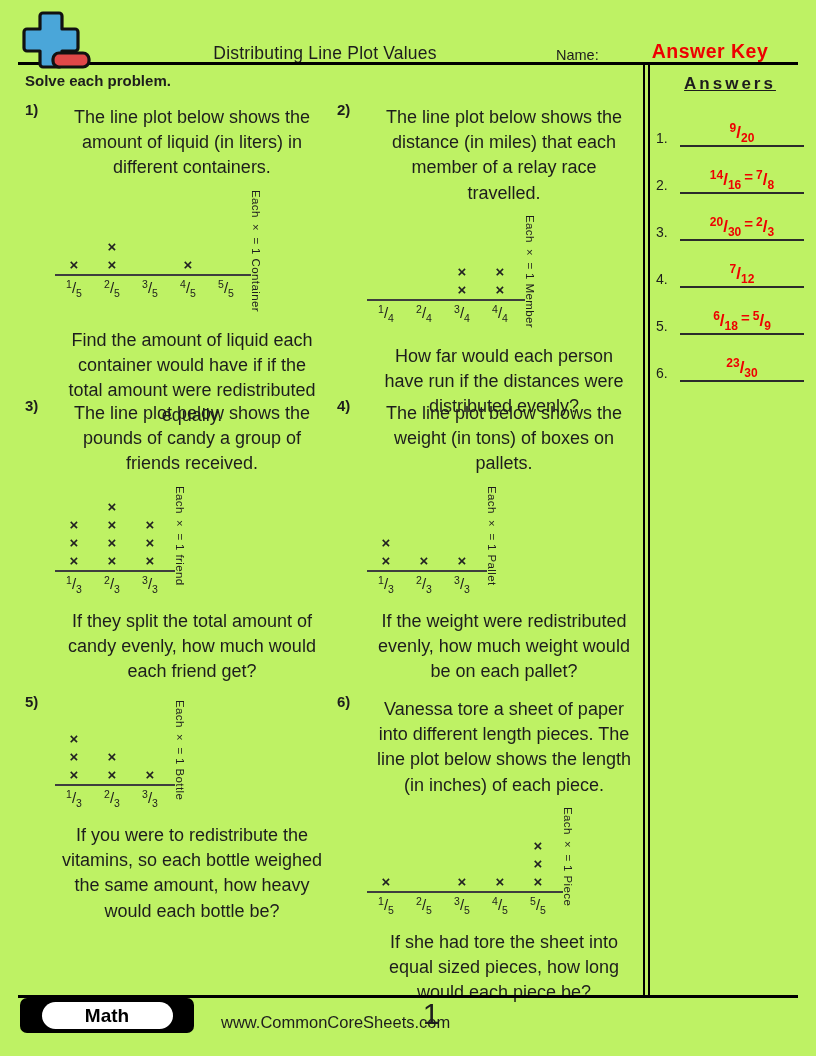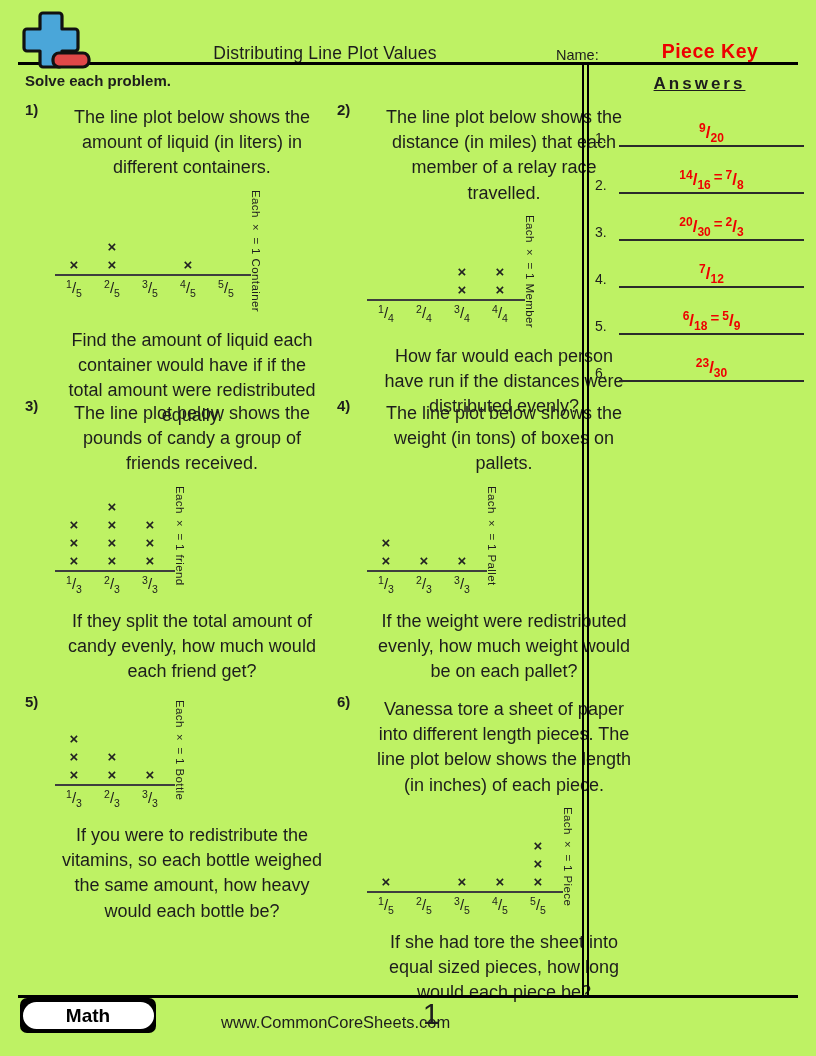--- a/index.html
+++ b/index.html
@@ -13,21 +13,21 @@
   
   header { position:absolute; top:0; left:0; right:0; height:65px; }
   .logo { position:absolute; left:13px; top:8px; z-index:3; }
   .htitle { position:absolute; left:0; top:43px; width:650px; text-align:center; font-size:17.5px; letter-spacing:0.2px; }
   .hname  { position:absolute; left:556px; top:47px; font-size:14.5px; }
   .hkey   { position:absolute; left:615px; top:40px; width:190px; text-align:center; font-size:19.5px; font-weight:bold; color:#ee0000; letter-spacing:0.5px; }
   .header-rule { position:absolute; top:62px; left:18px; right:18px; height:3px; background:#000; z-index:1; }
 
   
   .content { position:absolute; top:65px; left:0; right:0; height:930px; display:flex; }
-  .main { width:582px; padding-left:25px; }
+  .main { width:643px; padding-left:25px; }
   .instruction { font-weight:bold; font-size:15px; padding-top:7px; }
   .problems { display:grid; grid-template-columns:312px 312px; grid-auto-rows:296px; margin-top:10px; }
   .problem { display:flex; overflow:visible; }
   .pnum { font-weight:bold; font-size:15px; width:30px; flex:none; line-height:1.4; }
   .pbody { flex:1; padding-right:8px; }
   .ptext, .pquestion { margin:6px; font-size:18px; line-height:1.4;text-align:center; }
   .pquestion { margin-top:16px; }
 
   
   .lineplot { display:flex; align-items:flex-start; margin-top:9px; }
@@ -53,21 +53,21 @@
   .ans-num { font-size:14px; width:24px; padding-bottom:1px; }
   .ans-line { flex:1; border-bottom:2px solid #2b2b2b; text-align:center; padding-bottom:2px; color:#ee0000; font-weight:bold; }
   .ans-line .frac .fn { font-size:12px; top:-6px; }
   .ans-line .frac .sl { font-size:17px; }
   .ans-line .frac .fd { font-size:12px; top:4px; }
   .eq { font-size:15px; padding:0 3px; position:relative; top:-3px; }
 
   
   .footer-rule { position:absolute; top:995px; left:18px; right:18px; height:2.5px; background:#000; }
   footer { position:absolute; top:996px; left:0; right:0; height:60px; }
-  .math-badge { position:absolute; left:20px; top:2px; width:136px; height:35px; background:#000; border-radius:7px; display:flex; align-items:center; justify-content:center; }
+  .math-badge { position:absolute; left:20px; top:2px; width:174px; height:35px; background:#000; border-radius:7px; display:flex; align-items:center; justify-content:center; }
   .math-pill { background:#fff; border-radius:16px; width:131px; height:27px; display:flex; align-items:center; justify-content:center; font-weight:bold; font-size:19px; color:#000; }
   .site { position:absolute; left:177px; top:17px; font-size:16.5px;margin-left:44px; }
   .page-num { position:absolute; left:256px; width:350px; text-align:center; top:1px; font-size:30px; }
   .score-strip { position:absolute; right:4px; top:3px; display:flex; align-items:center; }
   .range { font-size:14px; margin-right:9px; }
   .boxes { display:flex; border:2px solid #000; }
   .score-box { width:26px; height:21px; border-left:1.5px solid #000; display:flex; align-items:center; justify-content:center; font-size:14.5px; background:#fff; }
   .score-box:first-child { border-left:none; }
   .score-box.hl { background:#ccdcf2; }
 </style>
@@ -78,21 +78,21 @@
 
   <header>
     <div class="logo">
       <svg width="80" height="64" viewBox="0 0 80 64">
         <path d="M30 5 h16 a3 3 0 0 1 3 3 v13 h13 a3 3 0 0 1 3 3 v16 a3 3 0 0 1 -3 3 h-13 v13 a3 3 0 0 1 -3 3 h-16 a3 3 0 0 1 -3 -3 v-13 h-13 a3 3 0 0 1 -3 -3 v-16 a3 3 0 0 1 3 -3 h13 v-13 a3 3 0 0 1 3 -3 z" fill="#4aa6d9" stroke="#111" stroke-width="3.2" stroke-linejoin="round"></path>
         <rect x="40" y="45" width="36" height="14" rx="6" fill="#e04848" stroke="#111" stroke-width="3.2"></rect>
       </svg>
     </div>
     <div class="htitle">Distributing Line Plot Values</div>
     <div class="hname">Name:</div>
-    <div class="hkey">Piece Key</div>
+    <div class="hkey">Answer Key</div>
     <div class="header-rule"></div>
   </header>
 
   <div class="content">
     <div class="main">
       <div class="instruction">Solve each problem.</div>
       <div class="problems">
 
         <section class="problem">
           <div class="pnum">1)</div>

